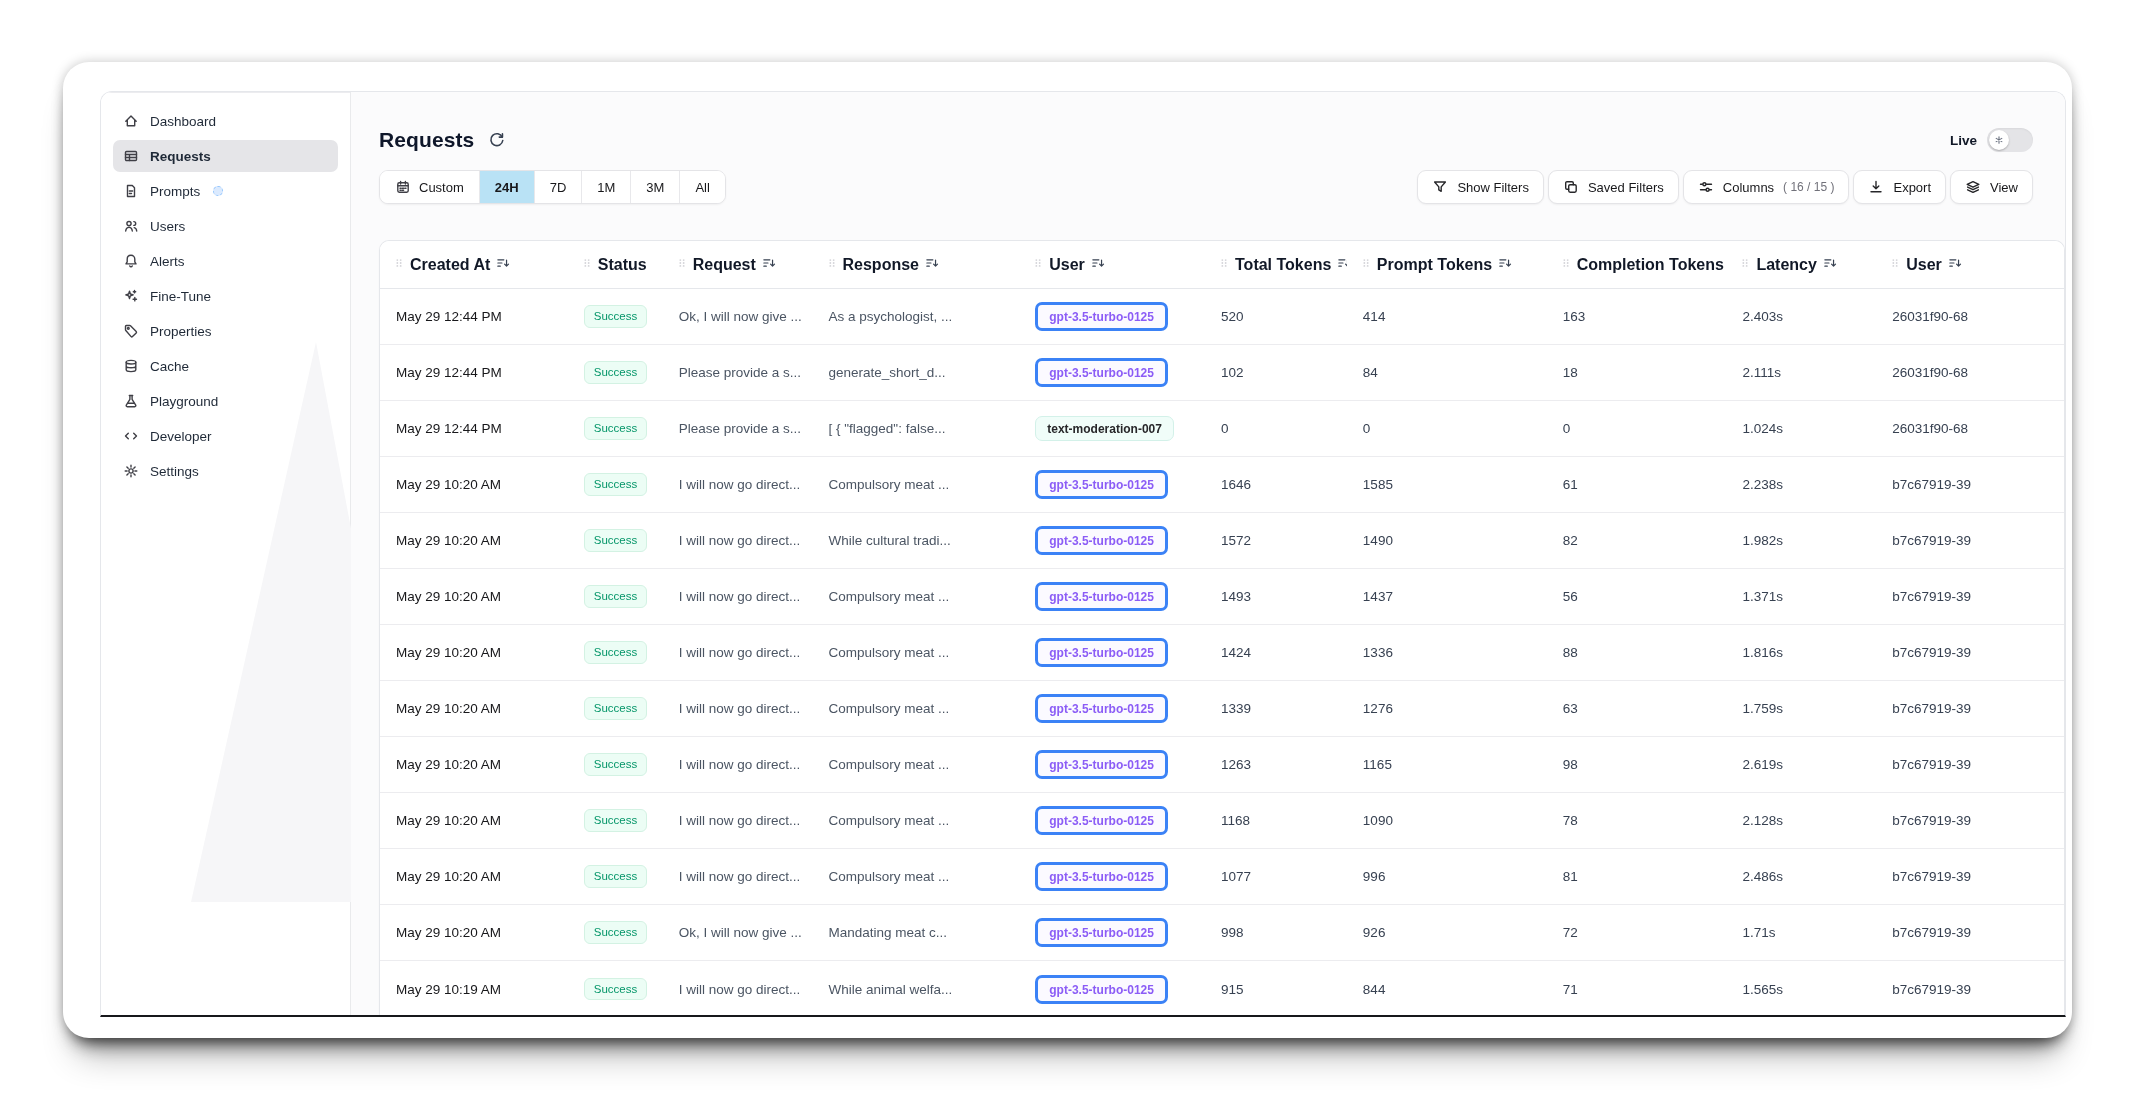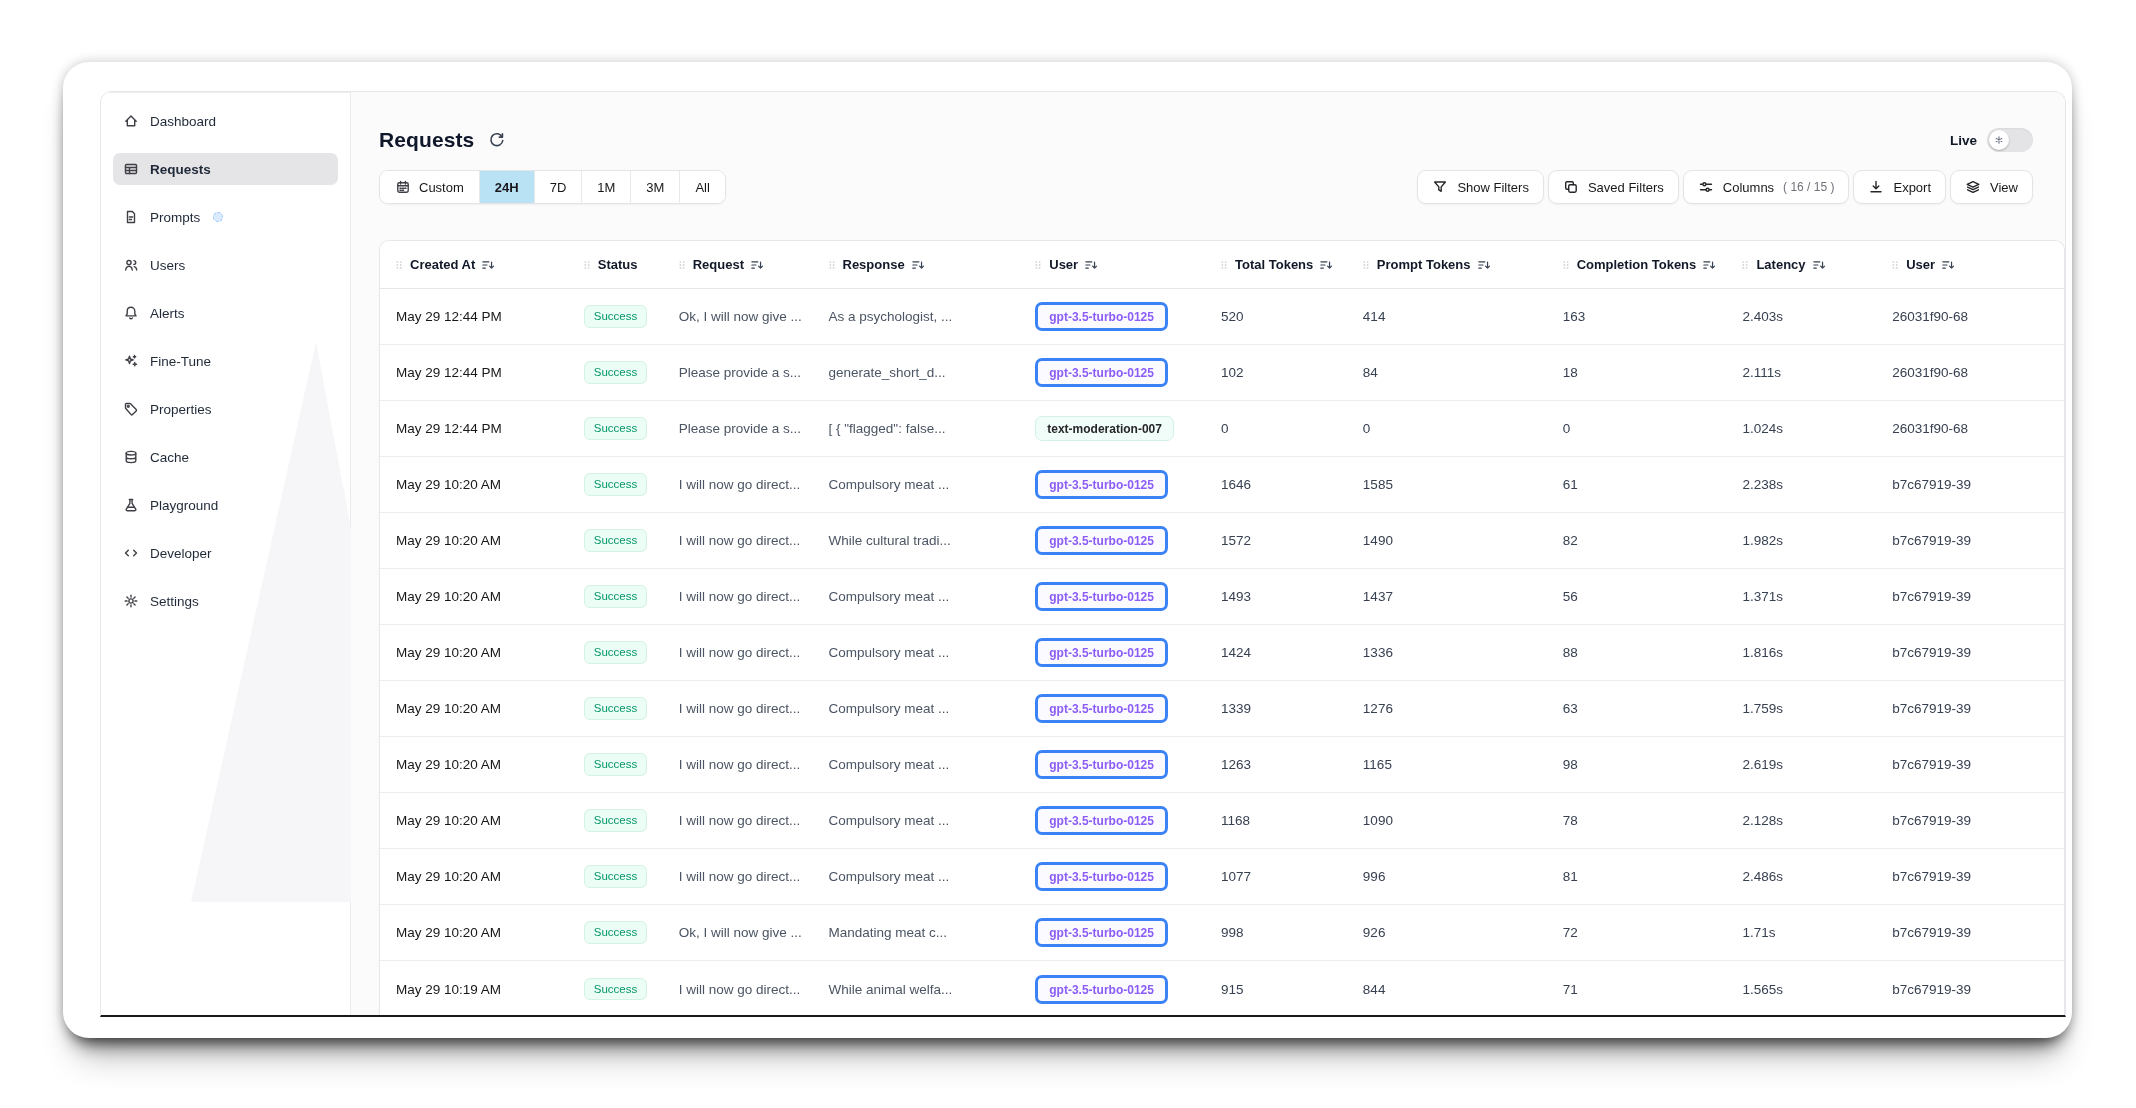--- a/index.html
+++ b/index.html
@@ -13,21 +13,21 @@
 
   
   .sidebar { width:250px; flex:0 0 250px; background:#fff; border-right:1px solid #e9eaec; position:relative; }
   .watermark { position:absolute; left:70px; top:250px; width:250px; height:560px; background:#f6f6f8;
                clip-path:polygon(58% 0, 100% 100%, 8% 100%); }
   .org { display:flex; align-items:center; gap:9px; padding:14px 14px 13px 16px; position:relative; }
   .org-name { font-size:13.5px; font-weight:700; color:#18181b; flex:1; }
   .avatar { width:26px; height:26px; border-radius:50%; background:#18181b; color:#fff; font-size:12px; font-weight:700;
             display:flex; align-items:center; justify-content:center; }
   .org-divider { height:1px; background:#ececef; margin:0 0 8px 0; }
-  .nav { position:relative; display:flex; flex-direction:column; gap:16px; padding:4px 12px; }
+  .nav { position:relative; display:flex; flex-direction:column; gap:3px; padding:4px 12px; }
   .nav-item { display:flex; align-items:center; gap:11px; padding:8px 10px; border-radius:7px; font-size:13.5px; font-weight:500; color:#1f2937; cursor:pointer; }
   .nav-item.active { background:#e5e5e8; font-weight:600; }
   .nav-item .icon { color:#3f3f46; }
   .badge-dot { width:10px; height:10px; border-radius:50%; margin-left:2px; background:#dbeafe; border:1px dashed #93c5fd; display:inline-block; }
 
   
   .main { flex:1; background:#fbfbfc; padding:26px 0 0 28px; position:relative; overflow:hidden; }
   .mh-row { display:flex; align-items:center; justify-content:space-between; padding-right:32px; height:44px; }
   .title-wrap { display:flex; align-items:center; gap:14px; }
   .page-title { font-size:21px; font-weight:700; color:#0f172a; letter-spacing:.1px; }
@@ -49,21 +49,21 @@
   .actions { display:flex; gap:4px; }
   .btn { display:flex; align-items:center; gap:9px; height:34px; padding:0 14px; background:#fff; border:1px solid #e4e4e7; border-radius:9px;
          font-size:13px; font-weight:500; color:#18181b; cursor:pointer; box-shadow:0 1px 2px rgba(0,0,0,.05); white-space:nowrap; }
   .btn .icon { color:#27272a; }
   .btn .count { color:#71717a; font-size:12px; }
 
   
   .twrap { margin-top:36px; width:1686px; background:#fff; border:1px solid #e5e7eb; border-bottom:none; border-radius:10px 10px 0 0;
            overflow:hidden; box-shadow:0 1px 2px rgba(0,0,0,.04); }
   .thead { display:flex; height:48px; align-items:center; border-bottom:1px solid #e5e7eb; background:#fff; }
-  .th { display:flex; align-items:flex-end; gap:6px; padding-left:14px; font-size:13px; font-weight:700; color:#111827; white-space:nowrap; overflow:hidden; cursor:pointer; }
+  .th { display:flex; align-items:flex-start; gap:6px; padding-left:14px; font-size:16px; font-weight:700; color:#111827; white-space:nowrap; overflow:hidden; cursor:pointer; }
   .th .icon, .td .icon { flex:0 0 auto; }
   .drag { color:#d4d4d8; }
   .sorticon { color:#374151; }
   .trow { display:flex; height:56px; align-items:center; border-bottom:1px solid #ececef; background:#fff; cursor:pointer; }
   .trow:last-child { border-bottom:none; }
   .td { padding-left:16px; font-size:13.5px; color:#374151; white-space:nowrap; overflow:hidden; }
   .td.dt { color:#18181b; font-weight:500; }
   .td.txt { color:#4b5563; }
   .b { display:inline-block; border-radius:7px; line-height:1; }
   .b-success { font-size:11.5px; font-weight:500; color:#059669; background:#ecfdf5; border:1px solid #d3f2e3; padding:5px 9px 4px; border-radius:6px; }

